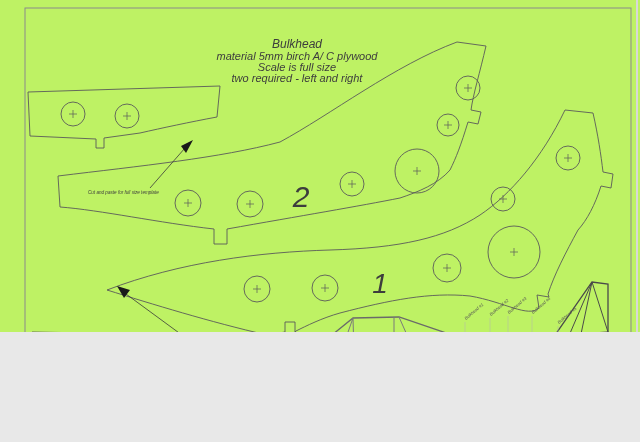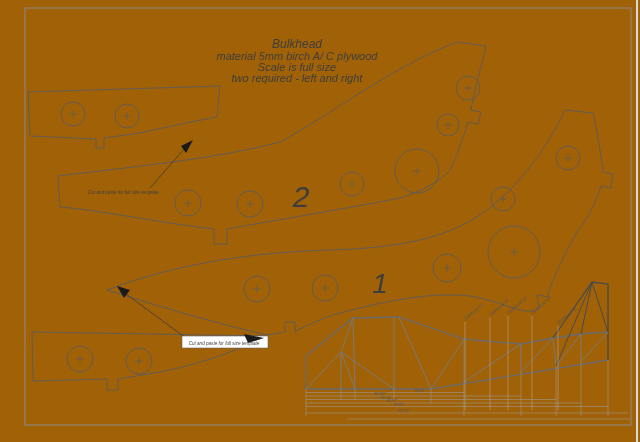--- a/index.html
+++ b/index.html
@@ -1,17 +1,17 @@
 <!DOCTYPE html>
 <html><head>
 <meta charset="utf-8">
 <style>
   html,body{margin:0;padding:0;background:#e8e8e8;}
   #canvas{
-    position:relative;width:640px;height:442px;background:#a16207;
+    position:relative;width:640px;height:332px;background:#bef264;
     font-family:"Liberation Sans",sans-serif;overflow:hidden;
   }
   svg text{font-family:"Liberation Sans",sans-serif;}
   .hand{font-style:italic;fill:#3d3d3d;}
   .tiny{fill:#555;font-style:italic;}
 </style>
 </head>
 <body>
 
 <div id="canvas">

